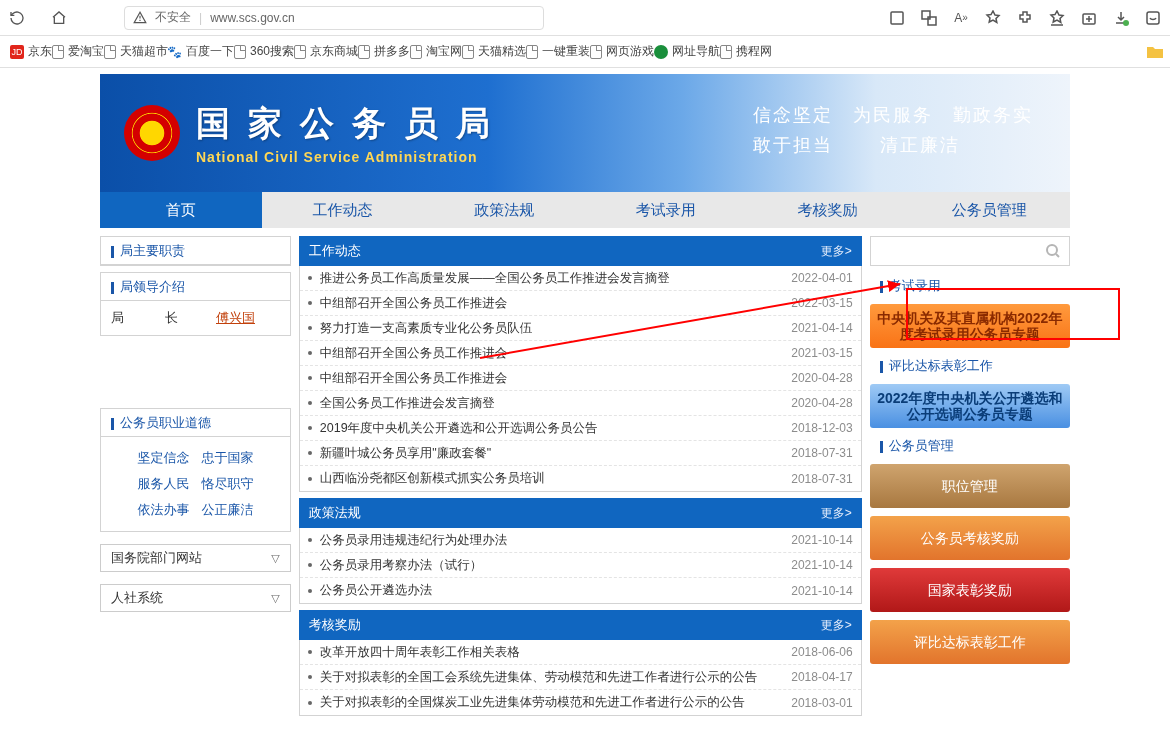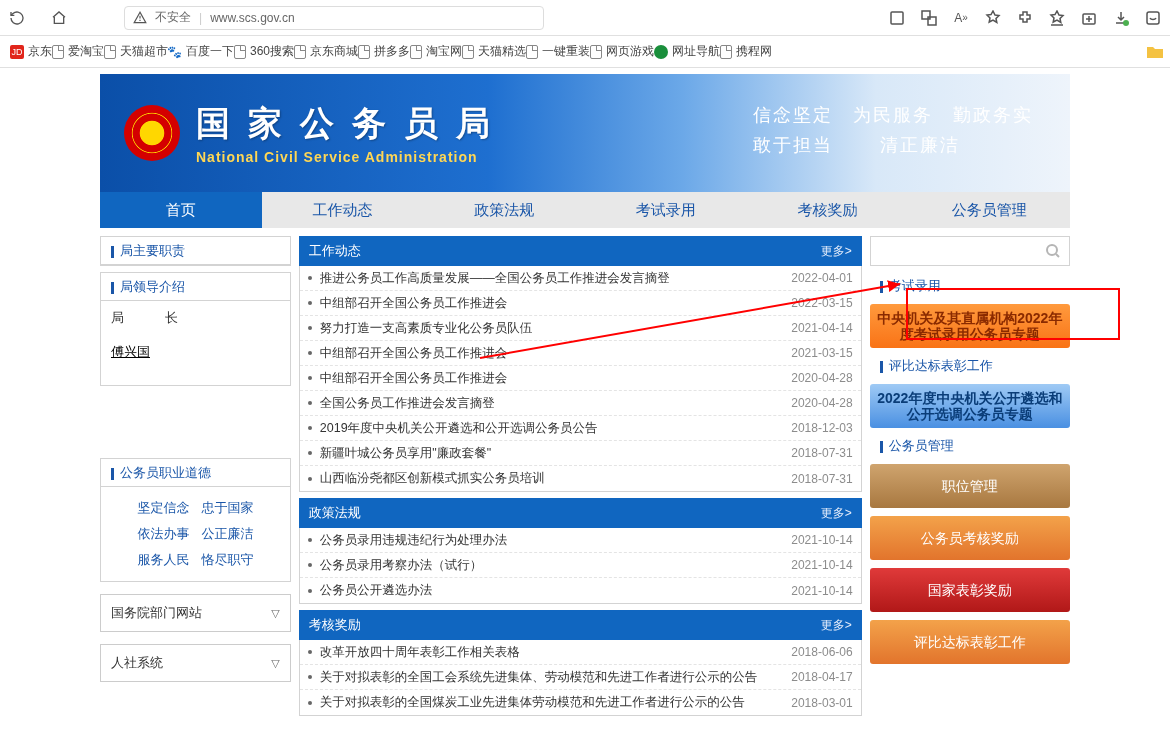--- a/index.html
+++ b/index.html
@@ -33,27 +33,27 @@
 
 .content{margin:8px 100px 0;display:flex;gap:8px;}
 .left{width:200px;display:flex;flex-direction:column;gap:6px;}
 .main{width:590px;}
 .right{width:210px;display:flex;flex-direction:column;}
 
 .panel{border:1px solid #d3d3d3;background:#fff;}
 .panel-h{border-bottom:1px solid #d3d3d3;height:28px;line-height:28px;padding-left:10px;color:#1a56a8;font-size:13px;}
 .panel-h .bar{display:inline-block;width:3px;height:12px;background:#1a56a8;margin-right:6px;vertical-align:middle;}
 .panel-b{padding:8px 10px;font-size:13px;}
-.leader-row{display:flex;gap:16px;margin-bottom:16px;flex-direction:column;}
+.leader-row{display:flex;gap:24px;margin-bottom:0;}
 .leader-row .lbl{letter-spacing:14px;}
-.leader-row a{color:#000000;text-decoration:underline;}
+.leader-row a{color:#c2410c;text-decoration:underline;}
 
 .ethics{text-align:center;line-height:26px;}
 .ethics a{color:#1a56a8;margin:0 6px;}
-.sel{border:1px solid #ccc;height:38px;line-height:30px;display:flex;justify-content:space-between;align-items:center;padding:0 10px;cursor:pointer;margin-top:6px;}
+.sel{border:1px solid #ccc;height:28px;line-height:30px;display:flex;justify-content:space-between;align-items:center;padding:0 10px;cursor:pointer;margin-top:6px;}
 .sel .arrow{font-size:11px;color:#666;}
 
 .section-h{background:#1066c0;color:#fff;height:30px;line-height:30px;padding:0 10px;display:flex;justify-content:space-between;align-items:center;}
 .section-h .more{font-size:12px;cursor:pointer;color:#e6eefc;}
 .list{border:1px solid #d3d3d3;border-top:none;}
 .row{display:flex;align-items:center;height:25px;border-bottom:1px dashed #e4e4e4;padding:0 8px;font-size:12.5px;}
 .row:last-child{border-bottom:none;}
 .row .dot{width:4px;height:4px;background:#666;border-radius:50%;margin-right:8px;}
 .row .t{flex:1;overflow:hidden;text-overflow:ellipsis;white-space:nowrap;color:#333;}
 .row .d{color:#8c8c8c;font-size:12px;margin-left:8px;}
@@ -236,22 +236,22 @@
             <span class="lbl">局　长</span>
             <a>傅兴国</a>
           </div>
       </div>
     </div>
     <div style="height:60px"></div>
     <div class="panel">
       <div class="panel-h"><span class="bar"></span><span>公务员职业道德</span></div>
       <div class="panel-b ethics" id="ethics">
           <div><a>坚定信念</a><a>忠于国家</a></div>
+          <div><a>服务人民</a><a>恪尽职守</a></div>
           <div><a>依法办事</a><a>公正廉洁</a></div>
-          <div><a>服务人民</a><a>恪尽职守</a></div>
         </div>
     </div>
     <div class="sel">
         <span>国务院部门网站</span>
         <span class="arrow">▽</span>
       </div>
     <div class="sel">
         <span>人社系统</span>
         <span class="arrow">▽</span>
       </div>

